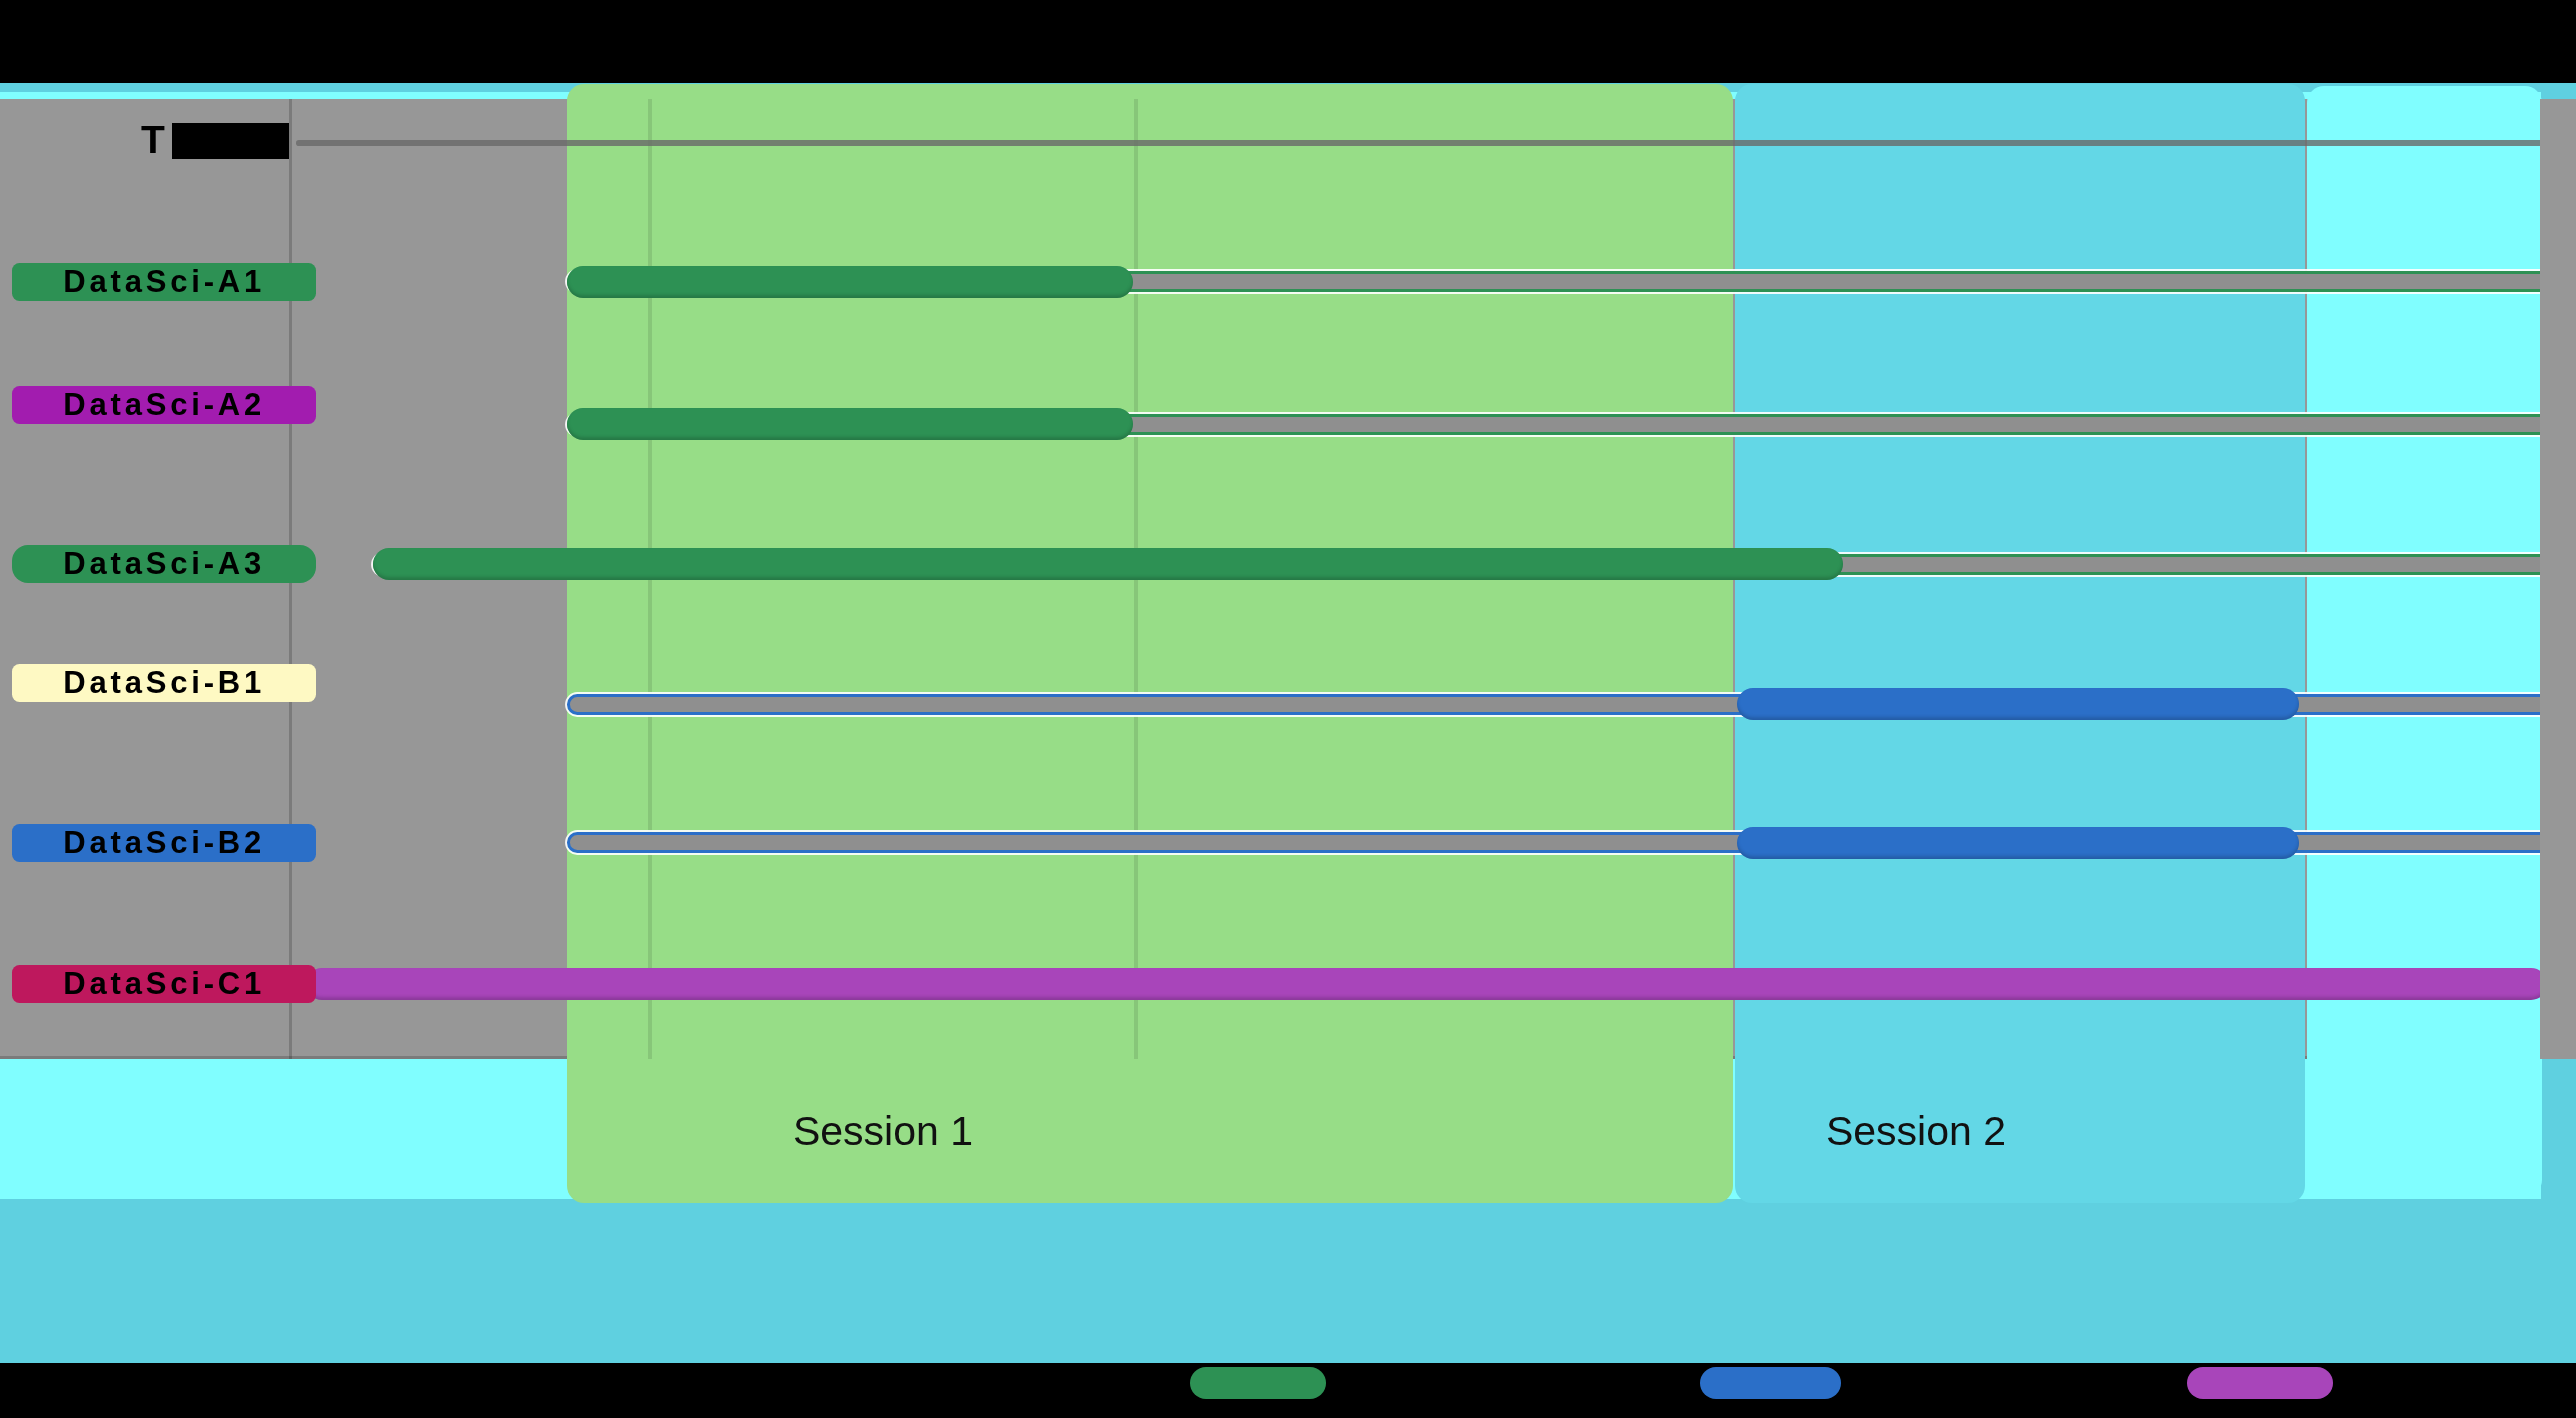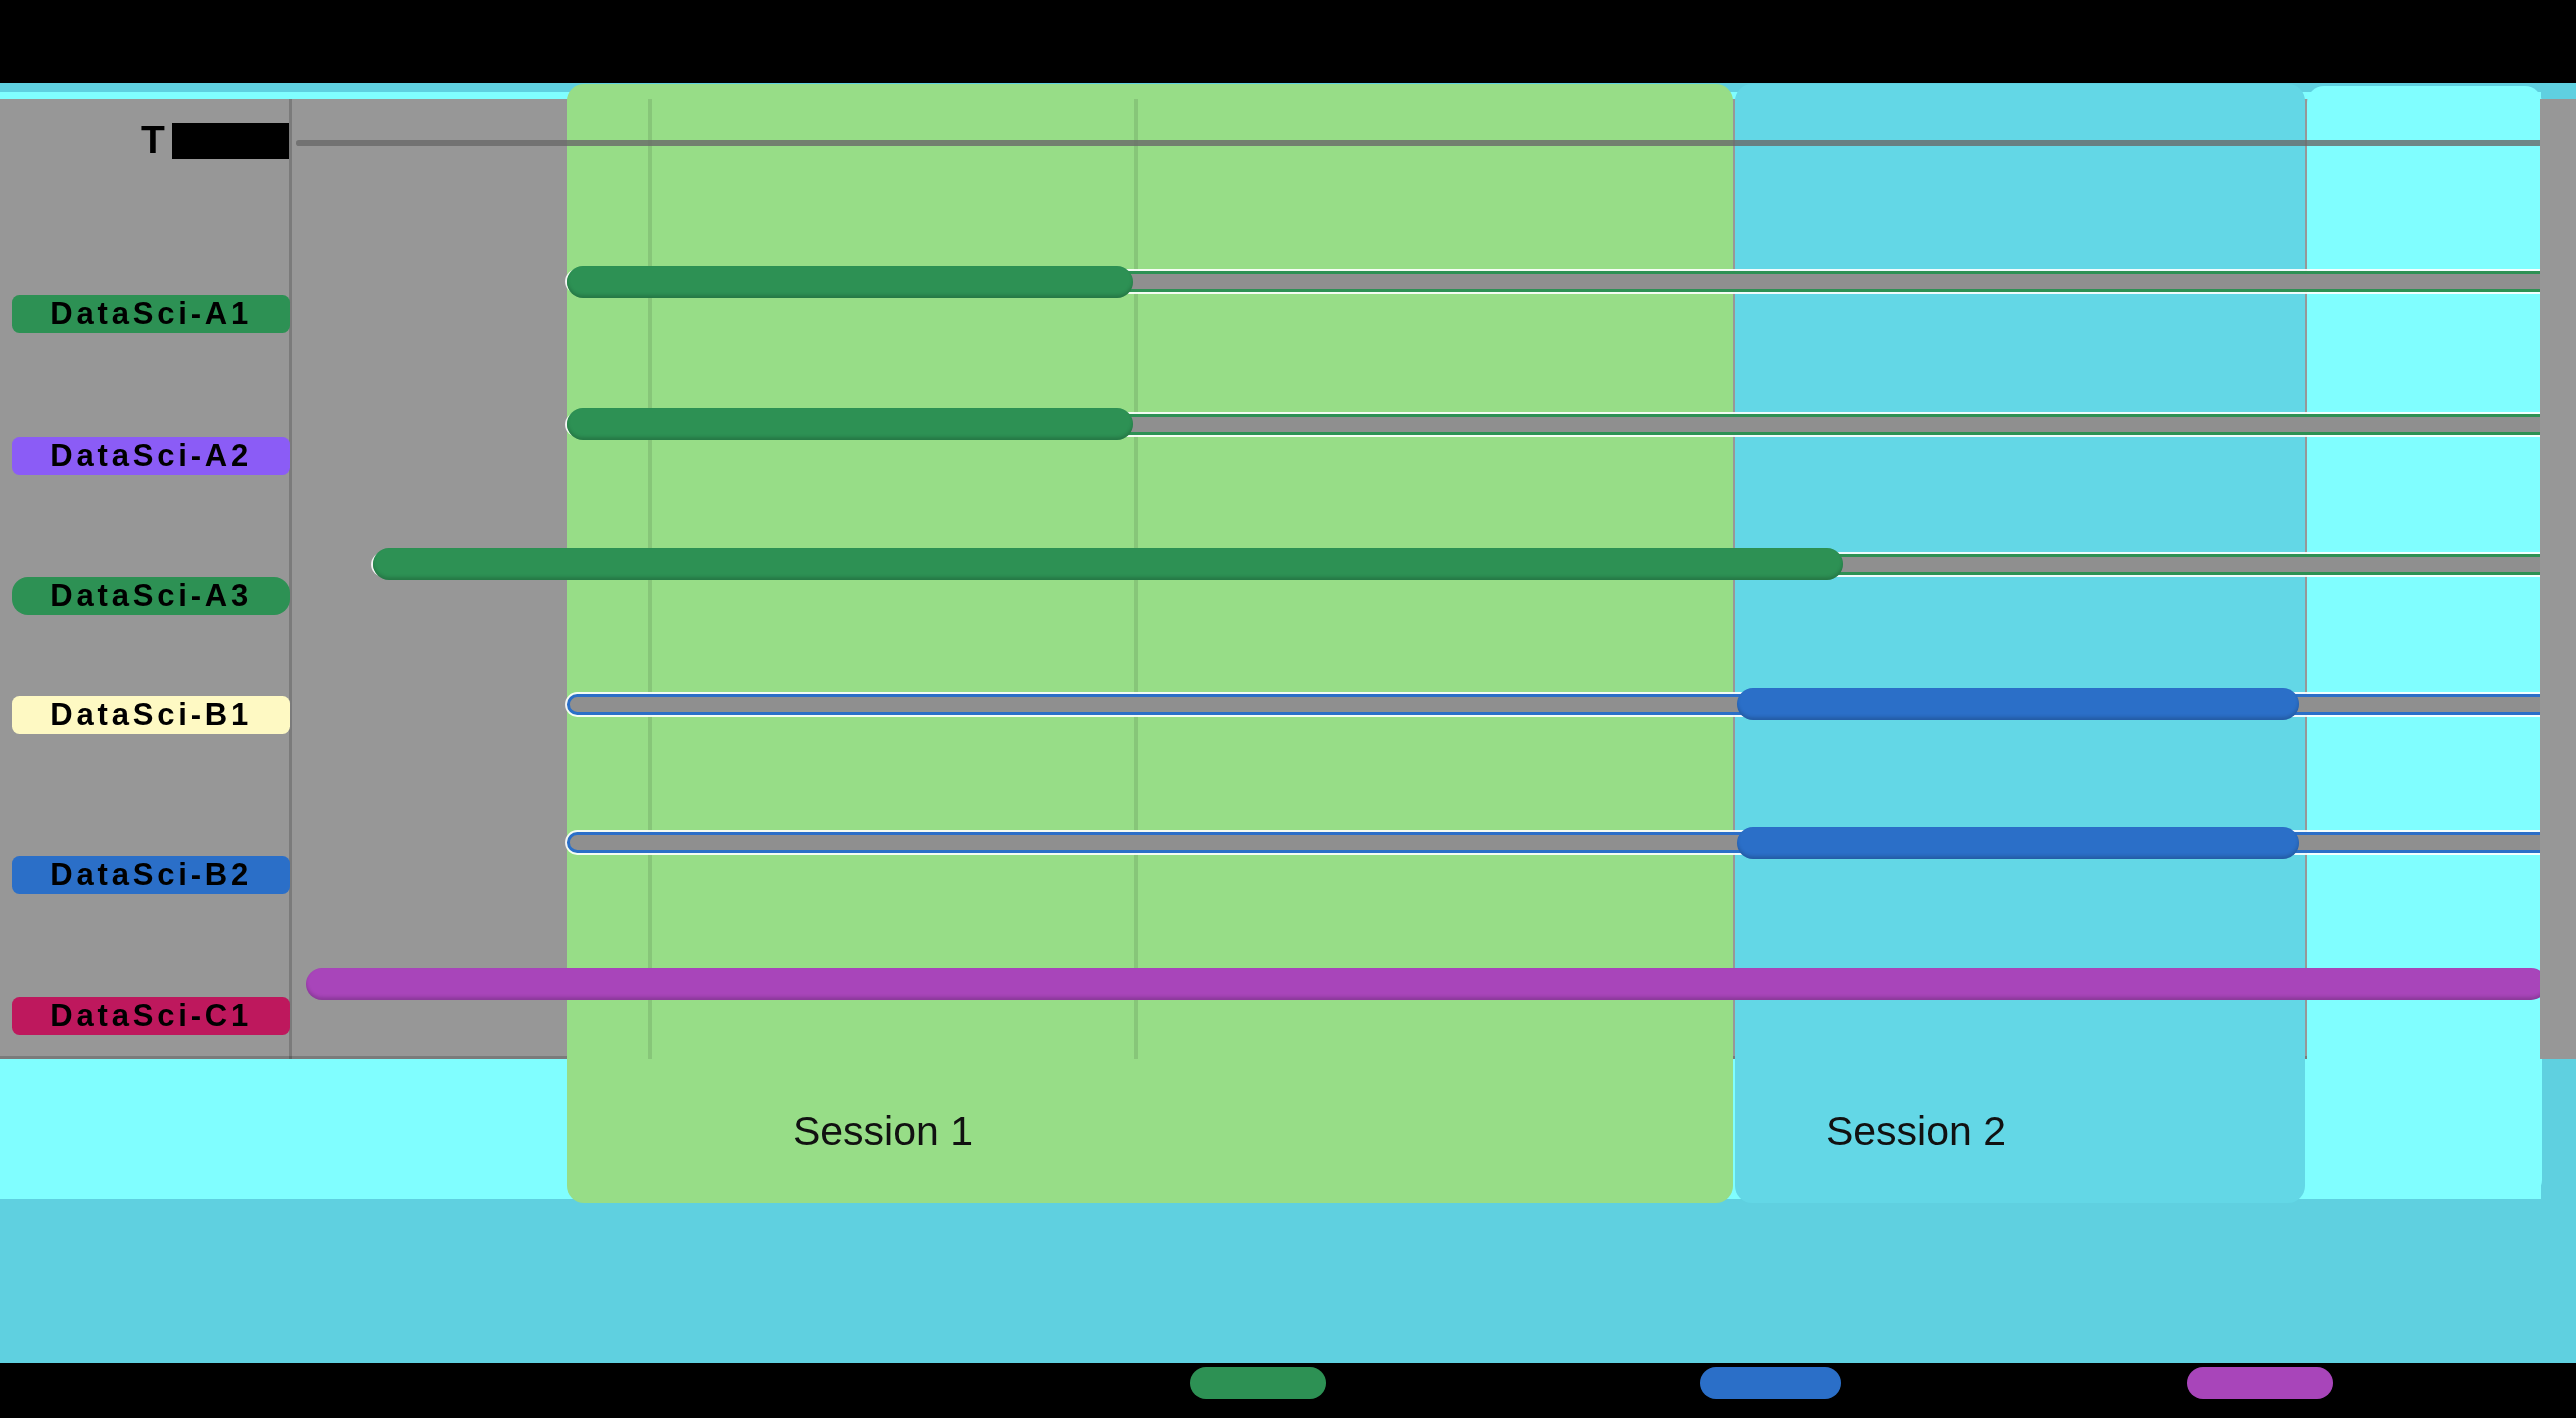--- a/index.html
+++ b/index.html
@@ -16,23 +16,23 @@
   
   .vgrid{width:3.8px;background:rgba(0,0,0,0.10);}
   
   .rail{height:20.6px;border-radius:10.3px;background:#8F8F8F;
         box-shadow:0 0 0 1.9px rgba(255,255,255,0.9);box-sizing:border-box;}
   .rail.plain{height:5.6px;border-radius:2.8px;background:rgba(105,105,105,0.8);
         box-shadow:none;border:none !important;}
   
   .bar{height:32px;border-radius:16px;box-shadow:inset 0 -2.8px 3.8px rgba(0,0,0,0.18);}
   
-  .chip{left:12.2px;width:278px;height:38px;border-radius:7.5px;display:flex;
+  .chip{left:12.2px;width:304px;height:38px;border-radius:7.5px;display:flex;
         align-items:center;justify-content:center;color:#000;font-weight:bold;
-        font-size:31px;letter-spacing:3.8px;white-space:nowrap;overflow:hidden;margin-top:32px;}
+        font-size:31px;letter-spacing:3.8px;white-space:nowrap;overflow:hidden;}
   
   #header-letter{color:#000;font-size:39px;font-weight:bold;line-height:1;}
   #header-box{background:#000;}
   
   .session-label{color:#111;font-size:41px;transform:translate(-50%,-50%);white-space:nowrap;}
   
   .legend-chip{height:32px;border-radius:16px;}
   .legend-label{color:#000;font-size:28px;}
 </style>
 </head>
@@ -71,21 +71,21 @@
       <div class="bar abs" style="left: 1737px; width: 562px; top: 827px; background: rgb(43, 111, 200);"></div>
       <div class="bar abs" style="left: 306px; width: 2241px; top: 968px; background: rgb(168, 69, 186);"></div>
     </div>
   <div id="gray-right-margin" class="abs" style="left: 2540px; top: 99px; width: 36px; height: 960px; background: rgb(151, 151, 151);"></div>
 
   <span id="header-letter" class="abs" style="left: 141px; top: 120px;">T</span>
   <div id="header-box" class="abs" style="left: 172px; top: 123px; width: 117px; height: 36px;"></div>
 
   <div id="chips">
       <div class="chip abs" style="top: 263px; background: rgb(45, 145, 84);">DataSci-A1</div>
-      <div class="chip abs" style="top: 405px; background: #8b5cf6;">DataSci-A2</div>
+      <div class="chip abs" style="top: 386px; background: #a21caf;">DataSci-A2</div>
       <div class="chip abs" style="top: 545px; background: rgb(45, 145, 84); border-radius: 16px;">DataSci-A3</div>
       <div class="chip abs" style="top: 664px; background: #fef9c3; text-align: right;">DataSci-B1</div>
       <div class="chip abs" style="top: 824px; background: rgb(43, 111, 200);">DataSci-B2</div>
       <div class="chip abs" style="top: 965px; background: #be185d;">DataSci-C1</div>
     </div>
 
   <span class="abs session-label" id="session-label-1" style="left: 851px; top: 1131px; margin-left: 32px;">Session 1</span>
   <span class="abs session-label" id="session-label-2" style="left: 1916px; top: 1131px;">Session 2</span>
 
   <div id="legend">

